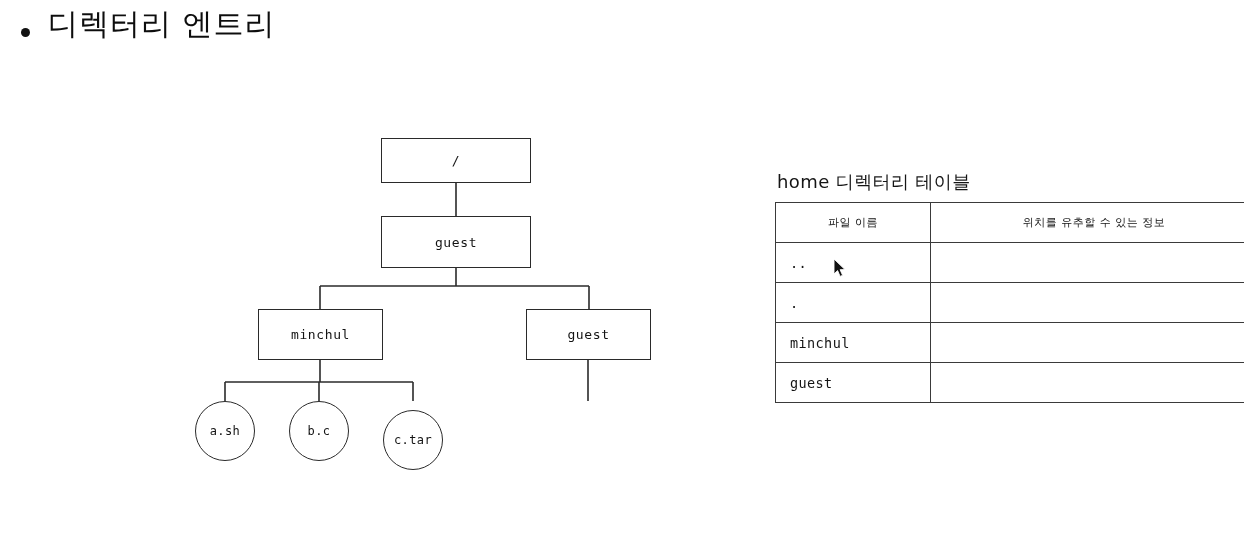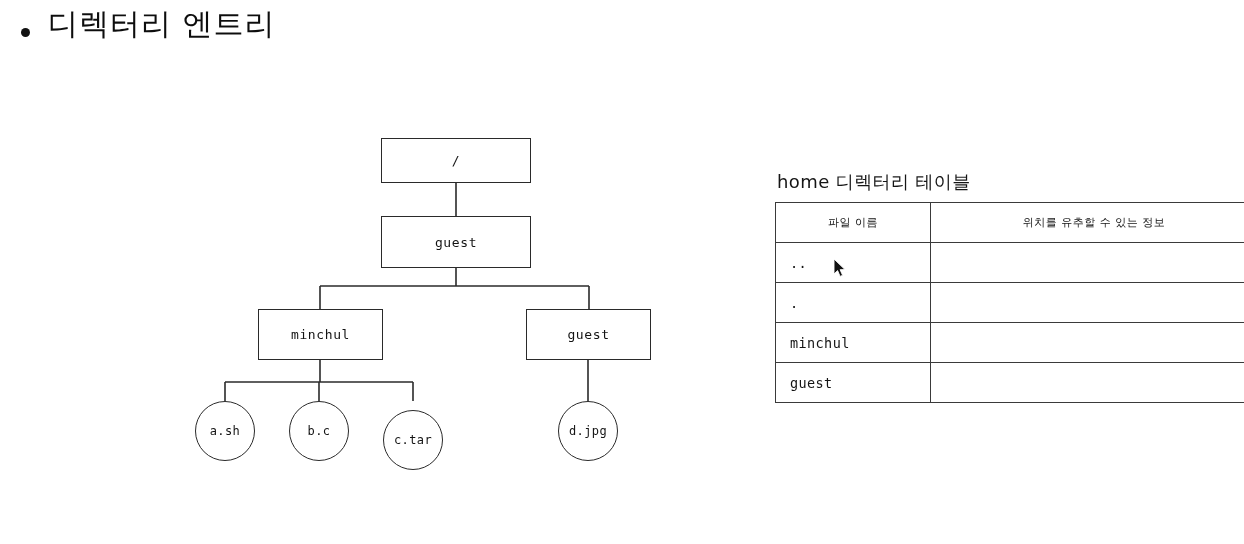--- a/index.html
+++ b/index.html
@@ -193,23 +193,20 @@
   </div>
 
   <div class="node-circle" style="left:289px; top:401px; width:60px; height:60px;">
     <span>b.c</span>
   </div>
 
   <div class="node-circle" style="left:383px; top:410px; width:60px; height:60px;">
     <span>c.tar</span>
   </div>
 
-  <div class="node-circle" style="left:558px; top:401px; width:60px; height:60px;">
-    <span>d.jpg</span>
-  </div>
 
 </div>
 
 <div class="table-block">
 
   <div class="table-caption">home 디렉터리 테이블</div>
 
   <table class="dir-table">
     <thead>
       <tr>

